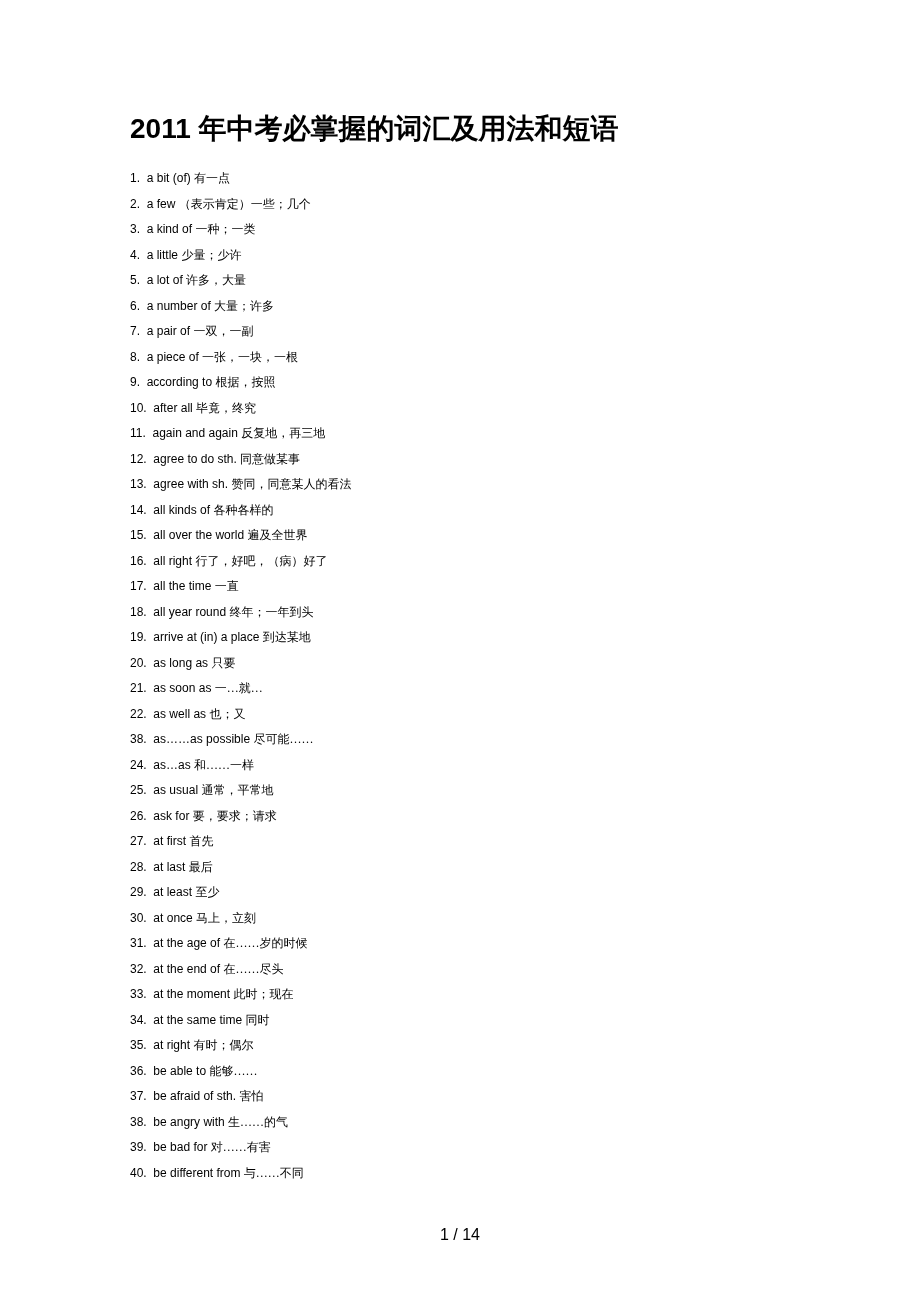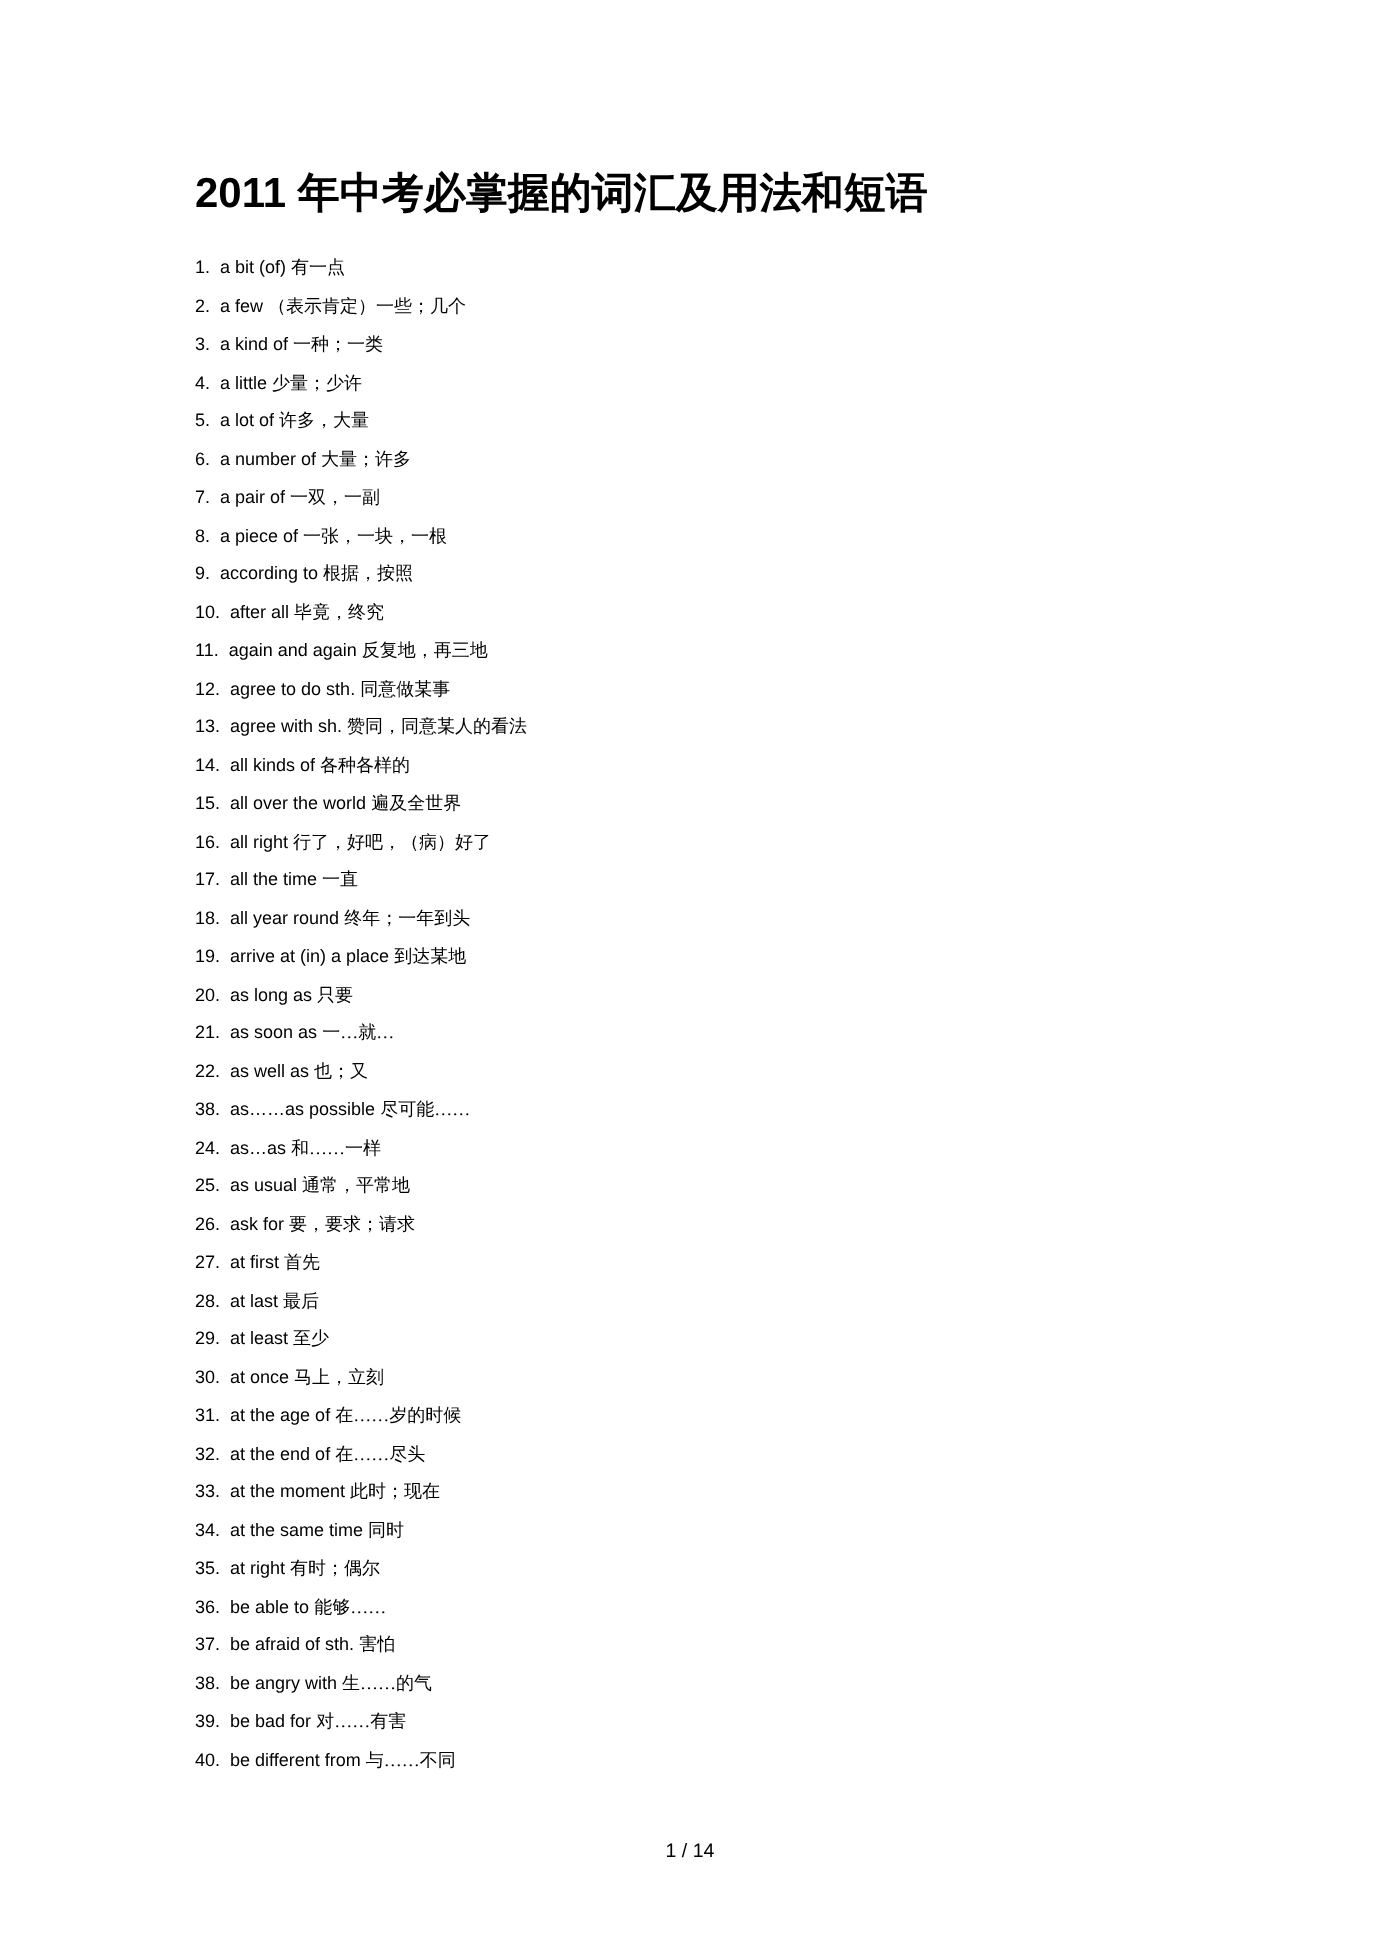--- a/index.html
+++ b/index.html
@@ -32,21 +32,21 @@
     font-family: Arial, sans-serif;
   }
   .item .en {
     font-family: Arial, sans-serif;
   }
   .item .zh {
     font-family: "SimSun", serif;
   }
   .footer {
     text-align: center;
-    font-size: 13px;
+    font-size: 16px;
     margin-top: 40px;
     font-family: Arial, sans-serif;
   }
 </style>
 </head>
 <body>
 
 <div class="page">
   <div class="title">2011 年中考必掌握的词汇及用法和短语</div>
   <div class="list" id="list">

